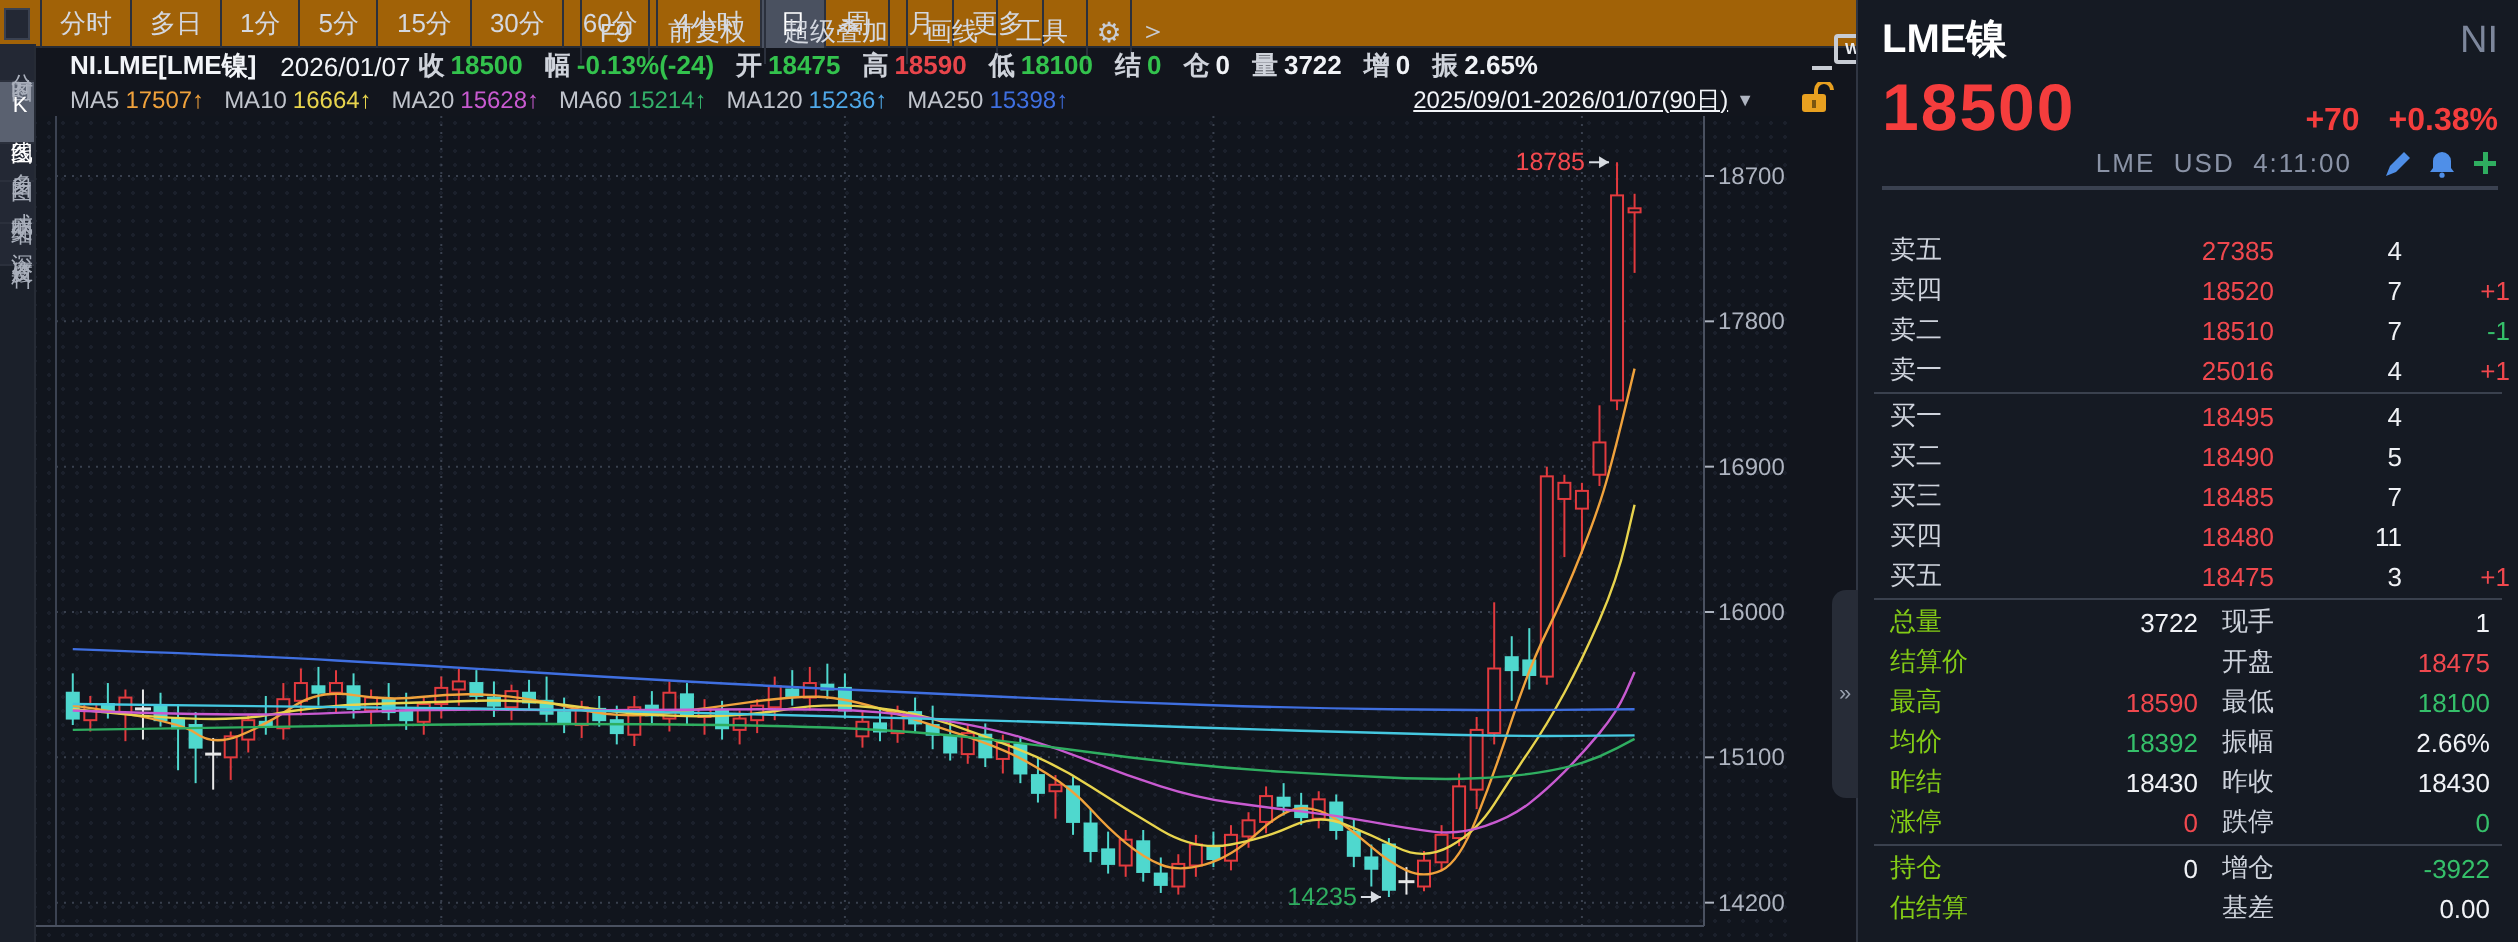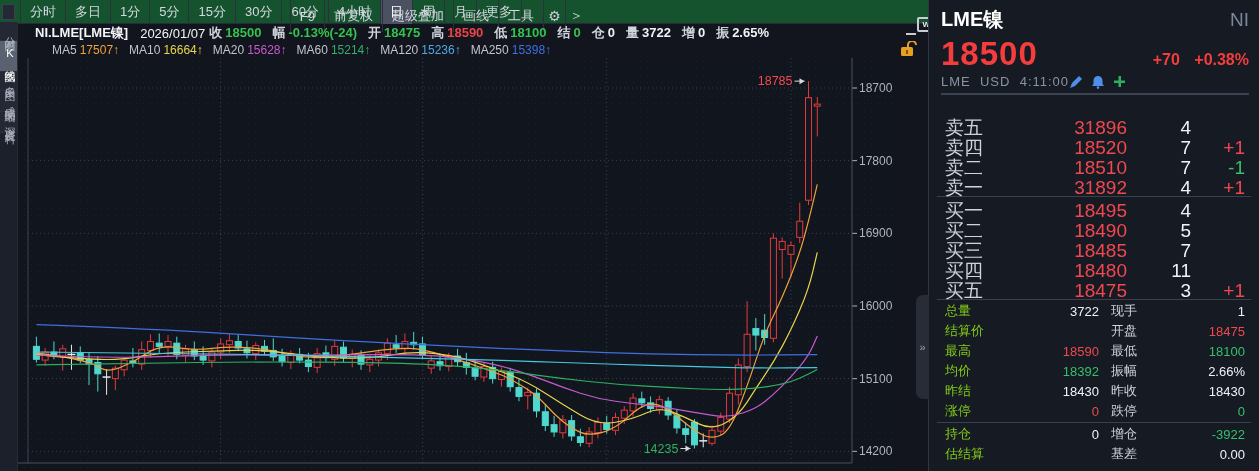--- a/index.html
+++ b/index.html
@@ -1,21 +1,21 @@
 <!DOCTYPE html>
 <html><head>
 <meta charset="utf-8">
 <style>
   * { margin:0; padding:0; box-sizing:border-box; }
   html,body { width:1259px; height:471px; overflow:hidden; background:#12151d;
               font-family:"Liberation Sans","DejaVu Sans",sans-serif; }
   #app { position:relative; width:1259px; height:471px; background:#12151d; color:#d4d8e0; }
 
   
-  #row1 { position:absolute; left:0; top:0; width:928px; height:24px; background:#14532d;
+  #row1 { position:absolute; left:0; top:0; width:928px; height:24px; background:#a16207;
           border-bottom:1px solid #262b35; display:flex; align-items:center; }
   #corner-frag { position:absolute; left:2px; top:4px; width:13px; height:16px;
                  border:1px solid #3a4150; background:#232834; }
   #period-tabs { display:flex; height:24px; margin-left:20px; align-items:stretch; }
   .ptab { padding:0 9px; font-size:13px; color:#d4d8e0; display:flex; align-items:center;
           border-right:1px solid #2b303c; cursor:default; white-space:nowrap; }
   .ptab:first-child { border-left:1px solid #2b303c; }
   .ptab.active { background:#4a5160; color:#ffffff; }
   #toolbar-right { position:absolute; right:341px; top:0; height:24px; display:flex; align-items:stretch; }
   .tbtn { padding:16px 9px; font-size:13px; color:#d4d8e0; display:flex; align-items:center;
@@ -24,21 +24,21 @@
 
   #row2 { position:absolute; left:0; top:24px; width:895px; height:18px; display:flex;
           align-items:center; padding-left:35px; font-size:13px; white-space:nowrap; overflow:hidden; }
   #symbol-name { font-weight:bold; color:#f2f4f8; margin-right:12px; }
   #quote-date { color:#f2f4f8; margin-right:4px; }
   .ifield { margin-right:11px;font-weight:bold; }
   .ifield .lb { color:#cfd3db; }
   .ifield .vl { margin-left:3px; }
 
   #row3 { position:absolute; left:0; top:42px; width:895px; height:16px; display:flex;
-          align-items:center; padding-left:52px; font-size:12px; white-space:nowrap; }
+          align-items:center; padding-left:35px; font-size:12px; white-space:nowrap; }
   .mait { margin-right:10px; }
   .mait .lb { color:#c0c4cc; }
   .mait .vl { margin-left:3px; }
   #date-range-wrap { position:absolute; right:18px; top:0; height:16px; display:flex; align-items:center; }
   #date-range { color:#f2f4f8; text-decoration:underline; font-size:12px; }
   #range-caret { color:#aeb4c0; font-size:9px; margin-left:4px; }
 
   
   #wp-icon { position:absolute; left:898px; top:17px; width:26px; height:21px; }
   #wp-screen { width:24px; height:15px; border:2px solid #c8ccd4; border-radius:2px;
@@ -65,28 +65,28 @@
                      background:#272c37; border-radius:7px 0 0 7px; display:flex; align-items:center;
                      justify-content:center; color:#9aa2b0; font-size:11px; z-index:6; }
   #panel-header { padding:6px 10px 18px 12px; }
   #ph-top { display:flex; justify-content:space-between; align-items:baseline; }
   #panel-title { font-size:20px; font-weight:bold; color:#ffffff; }
   #panel-code { font-size:19px; color:#7d879c; }
   #ph-price-row { display:flex; justify-content:space-between; align-items:baseline; margin-top:2px; }
   #panel-price { font-size:33px; font-weight:bold; color:#f53d3d; letter-spacing:1px; }
   #ph-change { font-size:16px; font-weight:bold; color:#f53d3d; }
   #ph-change span { margin-left:10px; }
-  #ph-sub { display:flex; justify-content:flex-start; align-items:center; margin-top:1px; }
+  #ph-sub { display:flex; justify-content:flex-end; align-items:center; margin-top:1px;gap:16px; }
   #ph-sub-left { font-size:13px; color:#8a93a6; letter-spacing:1px; }
   #ph-icons { display:flex; gap:8px; align-items:center; }
   #panel-divider { height:2px; background:#3a4150; margin-top:4px; }
 
   #order-book { margin-top:2px; }
-  .obrow { display:grid; grid-template-columns:52px 1fr 64px 54px; padding:0 14px 0 16px;
-           height:20px; align-items:center; font-size:19px; }
+  .obrow { display:grid; grid-template-columns:52px 1fr 64px 54px; padding:0 4px 0 16px;
+           height:20px; align-items:center; font-size:13px; }
   .obrow .lb { color:#ced3dc; }
   .obrow .pr { text-align:right; color:#f0484e; }
   .obrow .vv { text-align:right; color:#f0f2f6; }
   .obrow .dl { text-align:right; }
   .pdiv { height:1px; background:#3a414e; margin:1px 8px; }
 
   .strow { display:grid; grid-template-columns:72px 1fr 64px 1fr; padding:0 14px 0 16px;
            height:20px; align-items:center; font-size:13px; }
   .strow .lb { color:#84cc16; white-space:nowrap; }
   .strow .v1 { text-align:right; }
@@ -128,20 +128,24 @@
   </div>
 
   <div id="row2">
     <span id="symbol-name">NI.LME[LME镍]</span>
     <span id="quote-date">2026/01/07</span>
     <span id="info-fields"><span class="ifield"><span class="lb">收</span><span class="vl" style="color: rgb(51, 194, 77);">18500</span></span><span class="ifield"><span class="lb">幅</span><span class="vl" style="color: rgb(51, 194, 77);">-0.13%(-24)</span></span><span class="ifield"><span class="lb">开</span><span class="vl" style="color: rgb(51, 194, 77);">18475</span></span><span class="ifield"><span class="lb">高</span><span class="vl" style="color: rgb(232, 69, 75);">18590</span></span><span class="ifield"><span class="lb">低</span><span class="vl" style="color: rgb(51, 194, 77);">18100</span></span><span class="ifield"><span class="lb">结</span><span class="vl" style="color: rgb(51, 194, 77);">0</span></span><span class="ifield"><span class="lb">仓</span><span class="vl" style="color: rgb(240, 242, 246);">0</span></span><span class="ifield"><span class="lb">量</span><span class="vl" style="color: rgb(240, 242, 246);">3722</span></span><span class="ifield"><span class="lb">增</span><span class="vl" style="color: rgb(240, 242, 246);">0</span></span><span class="ifield"><span class="lb">振</span><span class="vl" style="color: rgb(240, 242, 246);">2.65%</span></span></span>
   </div>
 
   <div id="row3">
     <span id="ma-items"><span class="mait"><span class="lb">MA5</span><span class="vl" style="color: rgb(240, 162, 60);">17507↑</span></span><span class="mait"><span class="lb">MA10</span><span class="vl" style="color: rgb(232, 212, 77);">16664↑</span></span><span class="mait"><span class="lb">MA20</span><span class="vl" style="color: rgb(200, 90, 208);">15628↑</span></span><span class="mait"><span class="lb">MA60</span><span class="vl" style="color: rgb(51, 176, 106);">15214↑</span></span><span class="mait"><span class="lb">MA120</span><span class="vl" style="color: rgb(79, 168, 232);">15236↑</span></span><span class="mait"><span class="lb">MA250</span><span class="vl" style="color: rgb(63, 111, 224);">15398↑</span></span></span>
+    <div id="date-range-wrap">
+      <span id="date-range">2025/09/01-2026/01/07(90日)</span>
+      <span id="range-caret">▼</span>
+    </div>
   </div>
 
   <div id="wp-icon">
     <div id="wp-screen">WP</div>
       <div id="wp-stand"></div>
   </div>
   <div id="lock-icon">
     <svg width="20" height="16" viewBox="0 0 20 16">
       <path d="M9 7 L9 4 a4 4 0 0 1 8 0" fill="none" stroke="#e8a020" stroke-width="2"></path>
       <rect x="2" y="6" width="12" height="9" rx="1.5" fill="#e8a020"></rect>
@@ -592,39 +596,39 @@
             <rect x="5.5" y="1" width="2.5" height="11" fill="#2fae60"></rect>
             <rect x="1" y="5.5" width="11" height="2.5" fill="#2fae60"></rect>
           </svg>
         </span>
       </div>
       <div id="panel-divider"></div>
     </div>
     <div id="order-book">
         <div class="obrow">
           <span class="lb">卖五</span>
-          <span class="pr">31896</span>
+          <span class="pr">27385</span>
           <span class="vv">4</span>
           <span class="dl "></span>
         </div>
         <div class="obrow">
           <span class="lb">卖四</span>
           <span class="pr">18520</span>
           <span class="vv">7</span>
           <span class="dl c-red">+1</span>
         </div>
         <div class="obrow">
           <span class="lb">卖二</span>
           <span class="pr">18510</span>
           <span class="vv">7</span>
           <span class="dl c-green">-1</span>
         </div>
         <div class="obrow">
           <span class="lb">卖一</span>
-          <span class="pr">31892</span>
+          <span class="pr">25016</span>
           <span class="vv">4</span>
           <span class="dl c-red">+1</span>
         </div>
         <div class="pdiv"></div>
         <div class="obrow">
           <span class="lb">买一</span>
           <span class="pr">18495</span>
           <span class="vv">4</span>
           <span class="dl "></span>
         </div>

